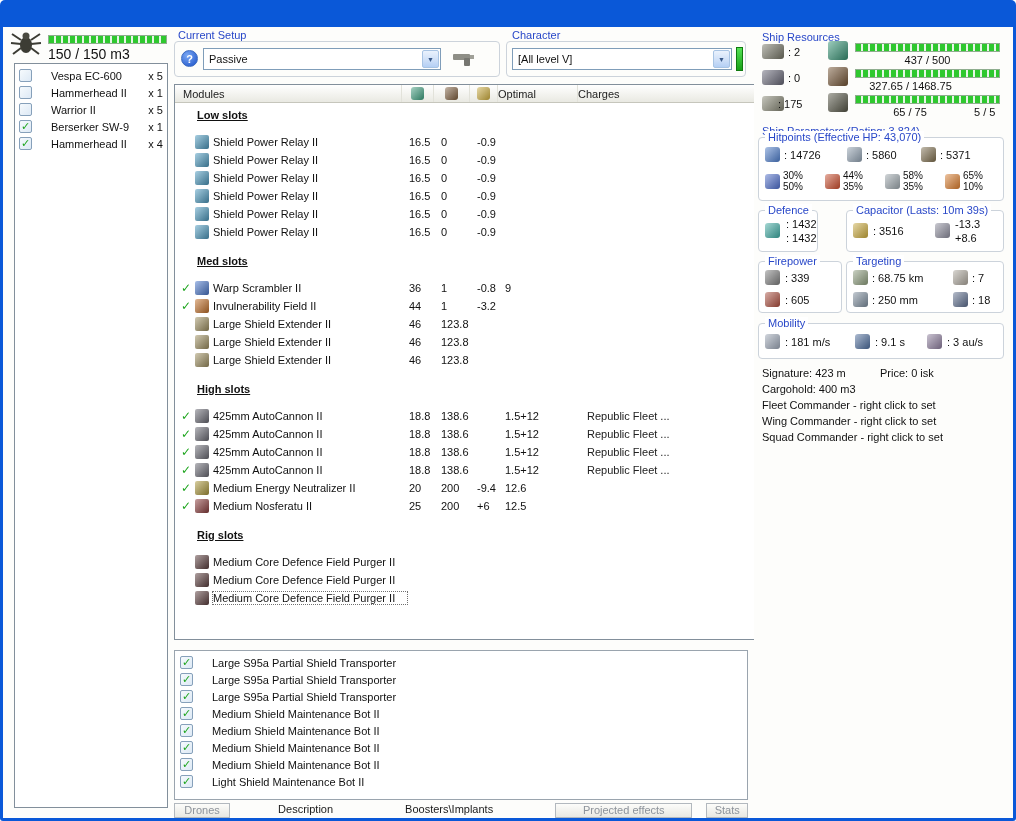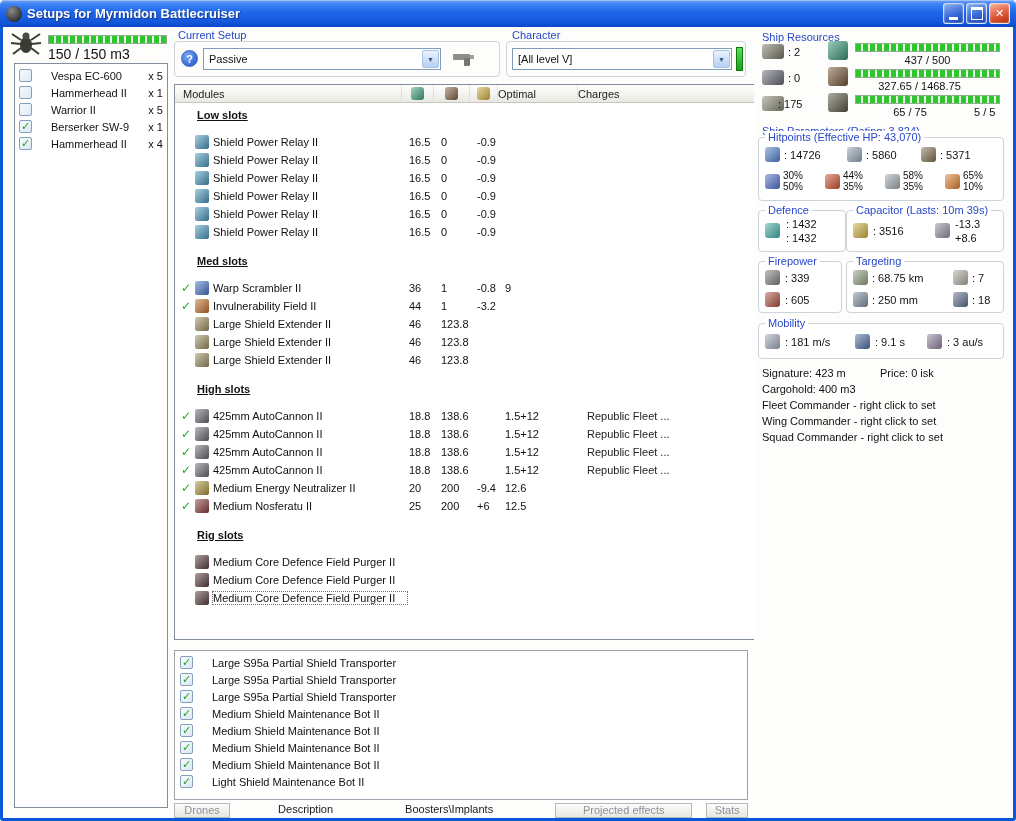--- a/index.html
+++ b/index.html
@@ -94,29 +94,20 @@
   
   .right-panel{position:absolute;left:751px;top:2px;width:260px;bottom:0;background:#fdfdfb}
   .rcell{position:absolute;display:flex;gap:3px;align-items:center}
   .rcol{display:flex;flex-direction:column;font-size:10px;line-height:11px;color:#111}
   .vcol{position:absolute;display:flex;flex-direction:column;font-size:11px;line-height:14px;color:#111}
 </style>
 </head>
 <body>
 
 <div class="window">
-  <div class="titlebar">
-    <span class="app-icon"></span>
-    <span class="title-text">Setups for Myrmidon Battlecruiser</span>
-    <span class="tbuttons">
-      <span class="tbtn min"></span>
-      <span class="tbtn max"></span>
-      <span class="tbtn close"></span>
-    </span>
-  </div>
 
   <div class="content">
 
     <div class="left-panel">
       <svg width="34" height="28" viewBox="0 0 34 28" style="position:absolute;left:1px;top:1px">
         <path d="M12 10 L3 4 M12 14 L2 13 M12 18 L4 24 M22 10 L31 4 M22 14 L32 13 M22 18 L30 24" stroke="#3c3c34" stroke-width="2" fill="none"></path>
         <ellipse cx="17" cy="15" rx="6" ry="8" fill="#3c3c34"></ellipse>
         <circle cx="17" cy="6" r="3.5" fill="#4a4a40"></circle>
       </svg>
       <div class="segbar" style="left:40px;top:6px;width:119px"></div>
@@ -454,21 +445,21 @@
       <span class="iline" style="left:34px;top:43px">: 0</span>
       <span class="sr-icon" style="left: 8px; top: 67px; background-color: rgb(141, 141, 122);"></span>
       <span class="iline" style="left:24px;top:69px">: 175</span>
 
       <span class="sr-big" style="left: 74px; top: 12px; background-color: rgb(58, 154, 122);"></span>
       <div class="segbar" style="left:101px;top:14px;width:145px"></div>
       <div class="srtext" style="left:101px;top:25px;width:145px">437 / 500</div>
 
       <span class="sr-big" style="left: 74px; top: 38px; background-color: rgb(122, 90, 58);"></span>
       <div class="segbar" style="left:101px;top:40px;width:145px"></div>
-      <div class="srtext" style="left:93px;top:51px;width:145px">327.65 / 1468.75</div>
+      <div class="srtext" style="left:84px;top:51px;width:145px">327.65 / 1468.75</div>
 
       <span class="sr-big" style="left: 74px; top: 64px; background-color: rgb(90, 90, 74);"></span>
       <div class="segbar" style="left:101px;top:66px;width:145px"></div>
       <div class="srtext" style="left:101px;top:77px;width:110px">65 / 75</div>
       <span class="iline" style="left:220px;top:77px">5 / 5</span>
 
       <div class="blue" style="left:8px;top:96px">Ship Parameters (Rating: 3,824)</div>
 
       <div class="group" style="left:4px;top:108px;width:246px;height:64px">
         <span class="gtitle">Hitpoints (Effective HP: 43,070)</span>
@@ -501,21 +492,21 @@
         </div>
         <div class="rcell" style="left:186px;top:32px">
           <span class="sicon" style="background-color: rgb(216, 122, 42);"></span>
           <span class="rcol">
               <span>65%</span>
               <span>10%</span>
             </span>
         </div>
       </div>
 
-      <div class="group" style="left:4px;top:181px;width:88px;height:42px">
+      <div class="group" style="left:4px;top:181px;width:60px;height:42px">
         <span class="gtitle">Defence</span>
         <span class="sicon abs" style="left: 6px; top: 12px; background-color: rgb(58, 168, 160);"></span>
         <span class="vcol" style="left:27px;top:6px">
           <span>: 1432</span>
           <span>: 1432</span>
         </span>
       </div>
 
       <div class="group" style="left:92px;top:181px;width:158px;height:42px">
         <span class="gtitle">Capacitor (Lasts: 10m 39s)</span>

